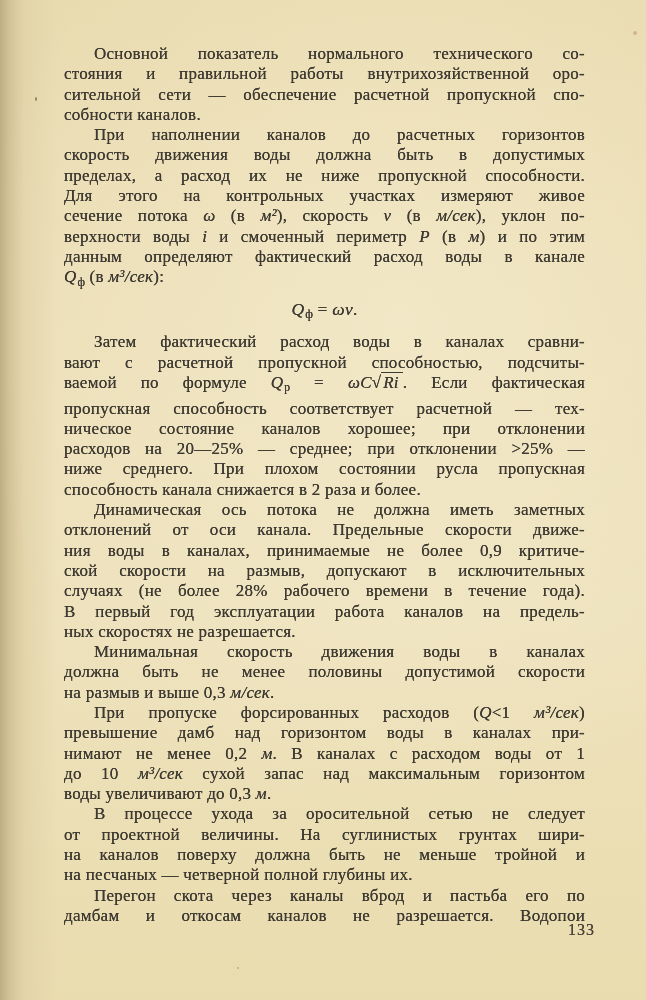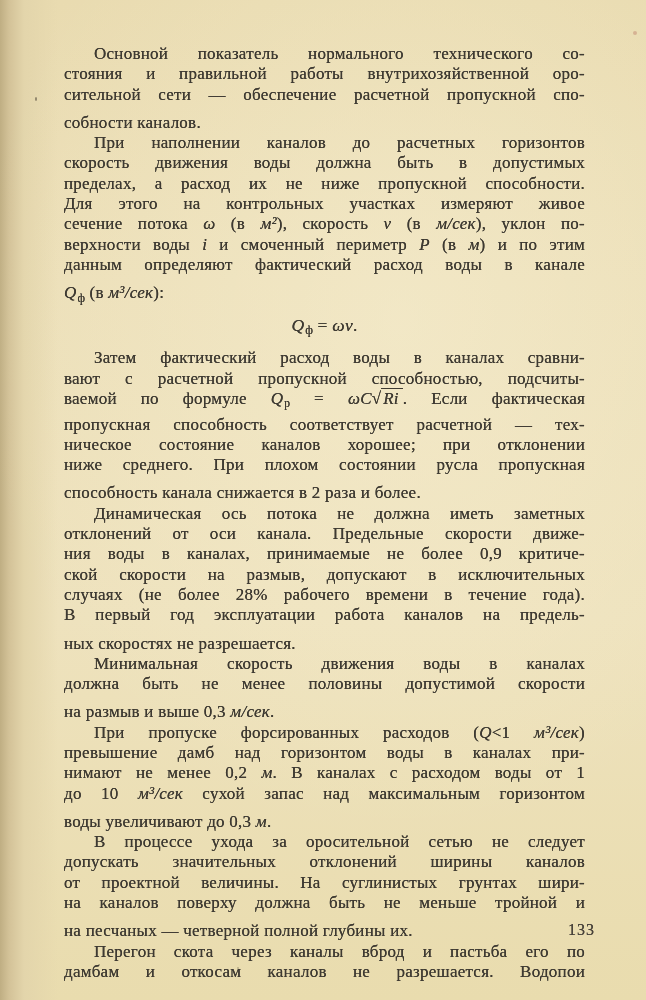--- a/index.html
+++ b/index.html
@@ -25,21 +25,21 @@
     position:absolute;left:64px;top:44px;width:521px;
     font-size:17px;line-height:20.3px;
     letter-spacing:0.25px;
     text-shadow:0 0 0.45px currentColor;
   }
   .line{
     text-align:justify;
     text-align-last:justify;
     white-space:nowrap;
   }
-  .line.endline{text-align-last:left;margin-top:8px;}
+  .line.endline{text-align-last:left;}
   .line.indent{text-indent:30px;}
   .formula{
     text-align:center;
     margin:6px 0 8px;
     font-size:17.5px;
   }
   .v{font-style:italic;}
   .sb{font-size:68%;vertical-align:-0.28em;letter-spacing:0;margin-left:1px;}
   .sq .rad{font-style:normal;letter-spacing:0;}
   .sq .rc{font-style:italic;border-top:1px solid currentColor;padding:0 4px 0 2px;}
@@ -69,39 +69,39 @@
       <div class="line">сечение потока <span class="v">ω</span> (в <span class="v">м²</span>), скорость <span class="v">v</span> (в <span class="v">м/сек</span>), уклон по-</div>
       <div class="line">верхности воды <span class="v">i</span> и смоченный периметр <span class="v">P</span> (в <span class="v">м</span>) и по этим</div>
       <div class="line">данным определяют фактический расход воды в канале</div>
       <div class="line endline"><span class="v">Q</span><span class="sb">ф</span> (в <span class="v">м³/сек</span>):</div>
       <div class="formula"><span class="v">Q</span><span class="sb">ф</span> = <span class="v">ωv</span>.</div>
       <div class="line indent">Затем фактический расход воды в каналах сравни-</div>
       <div class="line">вают с расчетной пропускной способностью, подсчиты-</div>
       <div class="line">ваемой по формуле <span class="v">Q</span><span class="sb">р</span> = <span class="v">ωC</span><span class="sq"><span class="rad">√</span><span class="rc">Ri</span></span>. Если фактическая</div>
       <div class="line">пропускная способность соответствует расчетной — тех-</div>
       <div class="line">ническое состояние каналов хорошее; при отклонении</div>
+      <div class="line">расходов на 20—25% — среднее; при отклонении &gt;25% —</div>
       <div class="line">ниже среднего. При плохом состоянии русла пропускная</div>
       <div class="line endline">способность канала снижается в 2 раза и более.</div>
       <div class="line indent">Динамическая ось потока не должна иметь заметных</div>
       <div class="line">отклонений от оси канала. Предельные скорости движе-</div>
       <div class="line">ния воды в каналах, принимаемые не более 0,9 критиче-</div>
       <div class="line">ской скорости на размыв, допускают в исключительных</div>
       <div class="line">случаях (не более 28% рабочего времени в течение года).</div>
       <div class="line">В первый год эксплуатации работа каналов на предель-</div>
       <div class="line endline">ных скоростях не разрешается.</div>
       <div class="line indent">Минимальная скорость движения воды в каналах</div>
       <div class="line">должна быть не менее половины допустимой скорости</div>
       <div class="line endline">на размыв и выше 0,3 <span class="v">м/сек</span>.</div>
       <div class="line indent">При пропуске форсированных расходов (<span class="v">Q</span>&lt;1 <span class="v">м³/сек</span>)</div>
       <div class="line">превышение дамб над горизонтом воды в каналах при-</div>
       <div class="line">нимают не менее 0,2 <span class="v">м</span>. В каналах с расходом воды от 1</div>
       <div class="line">до 10 <span class="v">м³/сек</span> сухой запас над максимальным горизонтом</div>
       <div class="line endline">воды увеличивают до 0,3 <span class="v">м</span>.</div>
       <div class="line indent">В процессе ухода за оросительной сетью не следует</div>
-      <div class="line">допускать значительных отклонений ширины каналов</div>
       <div class="line">от проектной величины. На суглинистых грунтах шири-</div>
       <div class="line">на каналов поверху должна быть не меньше тройной и</div>
       <div class="line endline">на песчаных — четверной полной глубины их.</div>
       <div class="line indent">Перегон скота через каналы вброд и пастьба его по</div>
       <div class="line">дамбам и откосам каналов не разрешается. Водопои</div>
     </div>
   <div class="page-number">133</div>
   <div class="speck s1"></div>
   <div class="speck s2"></div>
   <div class="speck s3"></div>

